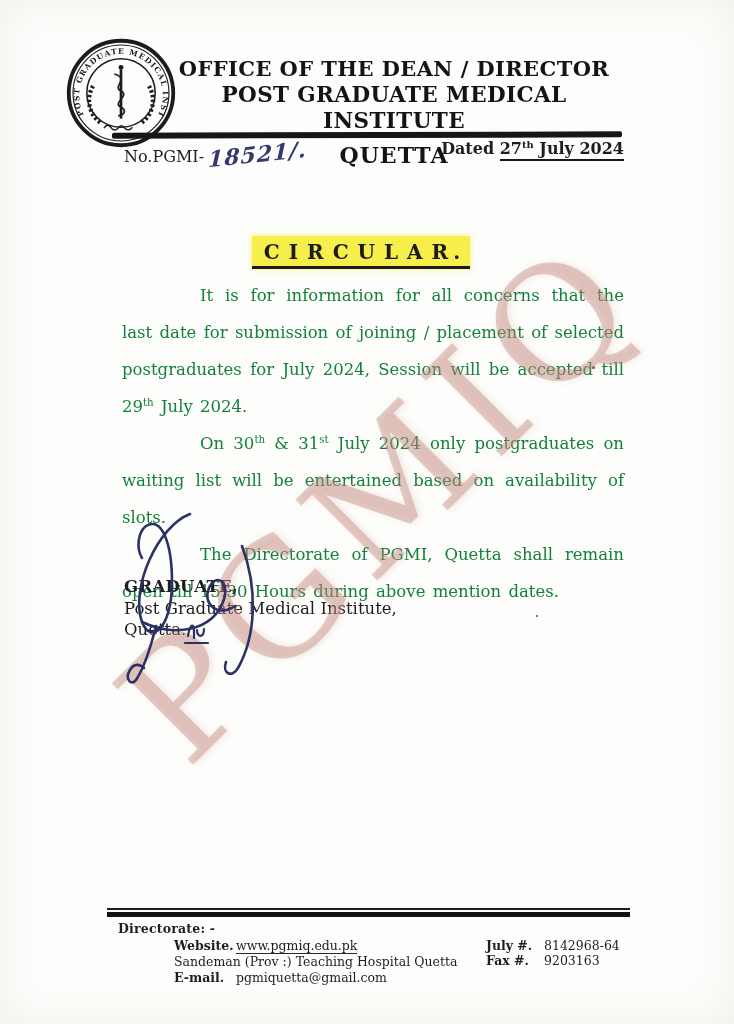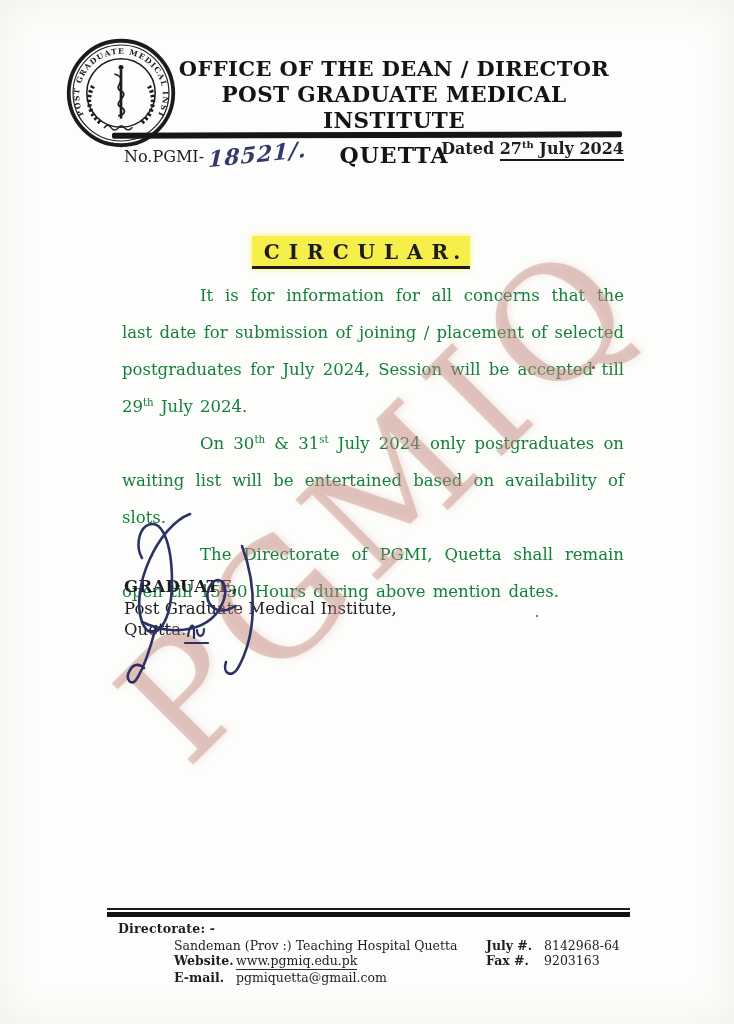--- a/index.html
+++ b/index.html
@@ -150,26 +150,26 @@
 
   <div class="footer-rule">
     <div class="thin"></div>
       <div class="thick"></div>
   </div>
   <div class="footer">
     <div class="dir-label">Directorate: -</div>
     <div class="footer-cols">
       <div class="f-left">
         <div class="f-row">
-            <span class="val">Sandeman (Prov :) Teaching Hospital Quetta</span>
-          </div>
-        <div class="f-row">
           <span class="lab">Website.</span>
           <span class="val url">www.pgmiq.edu.pk</span>
         </div>
+        <div class="f-row">
+            <span class="val">Sandeman (Prov :) Teaching Hospital Quetta</span>
+          </div>
         <div class="f-row">
           <span class="lab">E-mail.</span>
           <span class="val">pgmiquetta@gmail.com</span>
         </div>
       </div>
       <div class="f-right">
         <div class="f-row">
           <span class="lab">July #.</span>
           <span class="val">8142968-64</span>
         </div>

